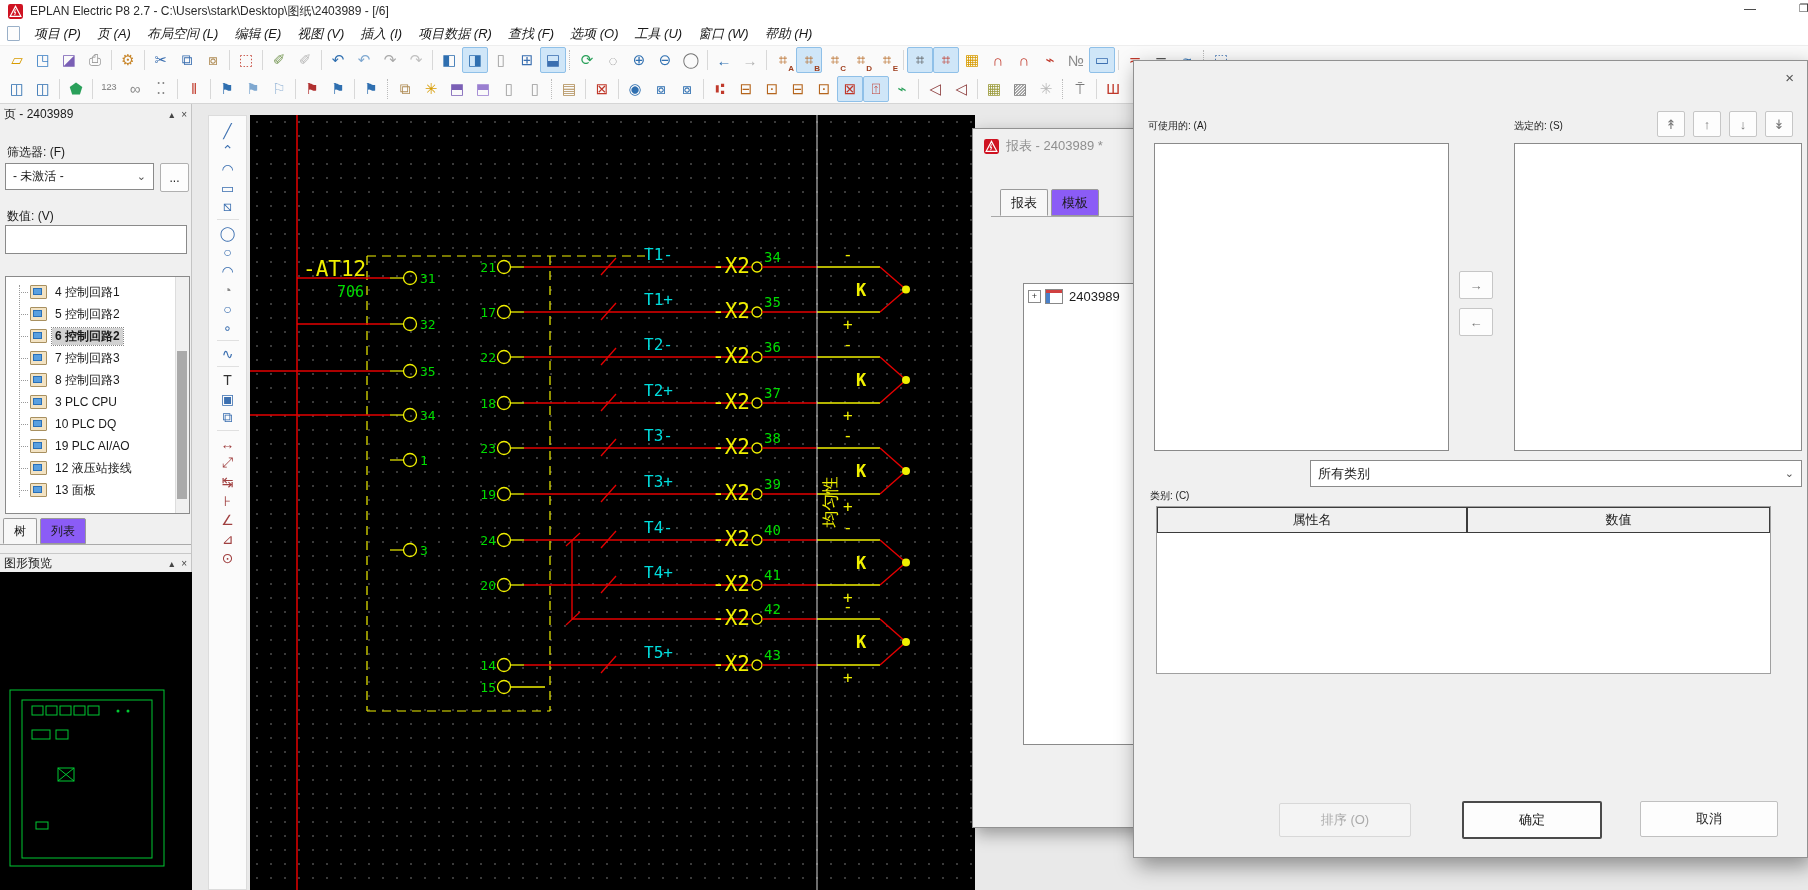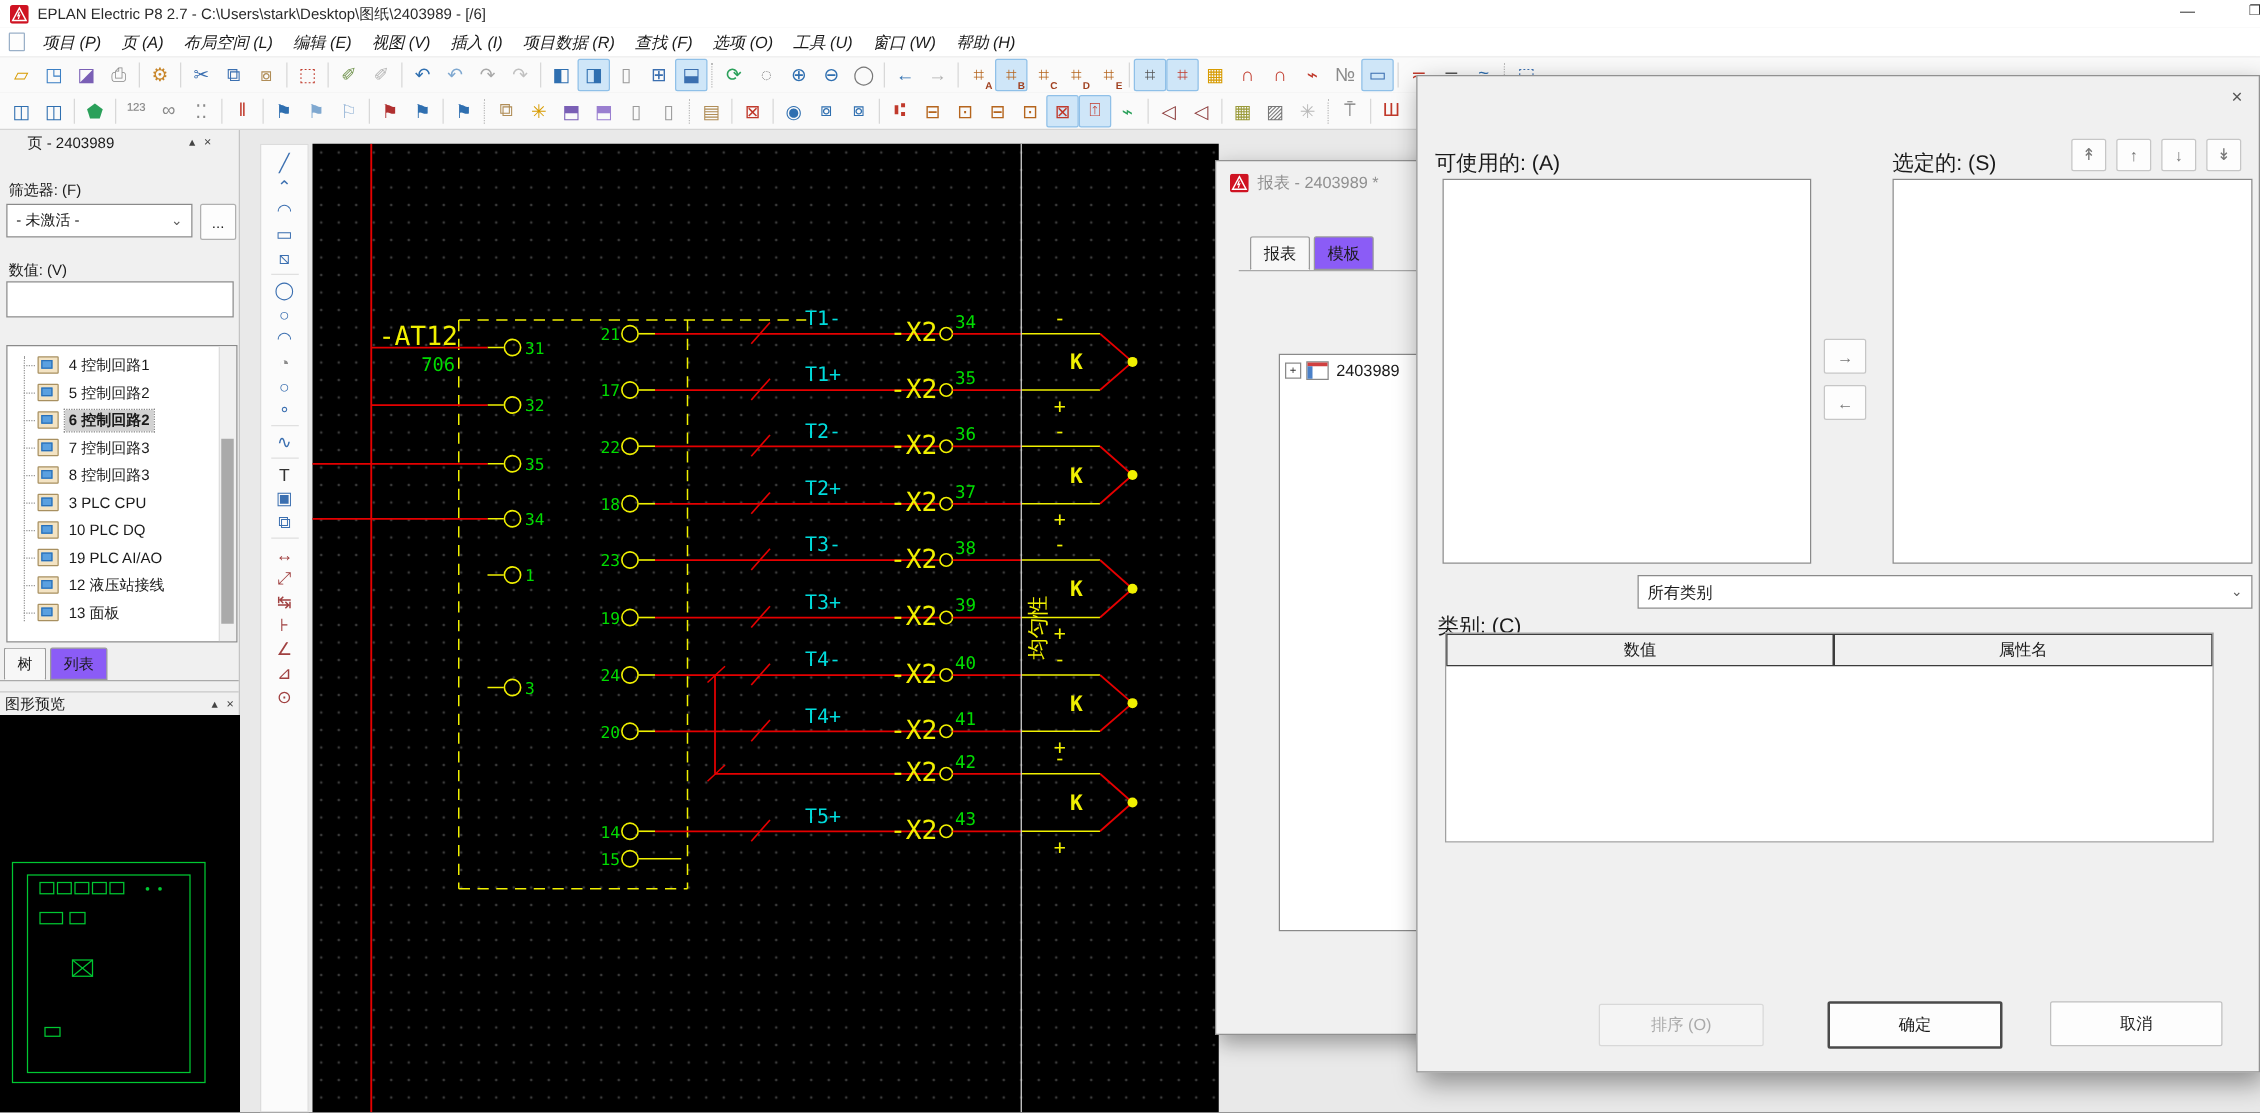--- a/index.html
+++ b/index.html
@@ -24,21 +24,21 @@
   .tb-icon{width:24px;height:24px;display:flex;align-items:center;justify-content:center;font-size:15px;
            position:relative;border:1px solid transparent;border-radius:2px;flex:none;}
   .tb-icon.on{background:#cfe6f8;border-color:#8fc0e8;}
   .tb-icon .sub{position:absolute;right:1px;bottom:-1px;font-size:8px;font-weight:bold;color:#a04020;}
   .tb-sep{width:1px;height:20px;background:#d8d8d8;margin:0 3px;flex:none;}
   .tb-sep.dot{background:transparent;border-left:1px dotted #bbb;}
   
   .left-panel{position:absolute;left:0;top:104px;width:192px;height:786px;background:#f0f0f0;
               border-right:1px solid #c4c4c4;box-sizing:border-box;font-size:12px;}
   .panel-header{position:absolute;left:0;top:0;width:100%;height:20px;display:flex;align-items:center;
-                padding:0 22px;box-sizing:border-box;font-size:12px;}
+                padding:0 4px;box-sizing:border-box;font-size:12px;}
   .hdr-btns{margin-left:auto;display:flex;gap:7px;color:#444;font-size:10px;}
   .lp-filter-label{position:absolute;left:7px;top:40px;}
   .combo{background:#fff;border:1px solid #8a8a8a;display:flex;align-items:center;padding:0 7px;box-sizing:border-box;}
   .combo .chev{margin-left:auto;color:#555;font-size:11px;}
   .lp-combo{position:absolute;left:5px;top:59px;width:149px;height:27px;}
   .lp-browse{position:absolute;left:160px;top:59px;width:27px;height:27px;background:#fdfdfd;border:1px solid #b0b0b0;
              border-radius:2px;display:flex;align-items:center;justify-content:center;}
   .lp-value-label{position:absolute;left:7px;top:104px;}
   .lp-input{position:absolute;left:5px;top:121px;width:182px;height:29px;background:#fff;border:1px solid #8a8a8a;box-sizing:border-box;}
   .lp-tree{position:absolute;left:5px;top:172px;width:185px;height:238px;background:#fff;border:1px solid #8a8a8a;
@@ -79,21 +79,21 @@
   .rd-tabline{position:absolute;left:18px;top:87px;width:390px;border-top:1px solid #a8a8a8;}
   .rd-tree{position:absolute;left:50px;top:154px;width:345px;height:462px;background:#fff;border:1px solid #8a8a8a;padding:5px 4px;box-sizing:border-box;}
   .rd-row{display:flex;align-items:center;font-size:13px;}
   .rd-expander{width:11px;height:11px;border:1px solid #8a8a8a;background:#fff;display:inline-flex;align-items:center;
                justify-content:center;font-size:9px;line-height:9px;color:#333;margin-right:4px;flex:none;}
   .rd-icon{width:16px;height:13px;background:#fff;border:1px solid #888;position:relative;margin-right:6px;flex:none;}
   .rd-icon::before{content:"";position:absolute;left:0;right:0;top:0;height:3px;background:#d04040;}
   .rd-icon::after{content:"";position:absolute;left:0;top:3px;bottom:0;width:4px;background:#4a80c8;}
   .manual-dialog{left:1133px;top:60px;width:675px;height:798px;z-index:10;box-shadow:4px 8px 20px rgba(0,0,0,.4);font-size:13px;}
   .md-close{position:absolute;right:13px;top:8px;color:#555;font-size:15px;}
-  .md-label{position:absolute;font-size:17px;}
+  .md-label{position:absolute;font-size:10px;}
   .md-updown{position:absolute;right:14px;top:50px;display:flex;gap:8px;}
   .md-sq-btn{width:26px;height:24px;border:1px solid #c6c6c6;background:#fdfdfd;color:#777;display:flex;
              align-items:center;justify-content:center;font-size:13px;border-radius:2px;}
   .md-list{position:absolute;background:#fff;border:1px solid #8a8a8a;box-sizing:border-box;}
   .md-transfer{position:absolute;left:325px;top:210px;display:flex;flex-direction:column;gap:9px;}
   .md-transfer .md-sq-btn{width:32px;height:26px;}
   .md-cat-combo{position:absolute;left:176px;top:399px;width:492px;height:27px;}
   .md-table{position:absolute;left:22px;top:445px;width:615px;height:168px;background:#fff;border:1px solid #a0a0a0;box-sizing:border-box;}
   .md-thead{display:flex;height:26px;background:#f0f0f0;border:1px solid #3c3c3c;box-sizing:border-box;}
   .md-th{display:flex;align-items:center;justify-content:center;font-size:13px;box-sizing:border-box;}
@@ -605,22 +605,22 @@
     </div>
 
     <div class="md-label" style="left:16px;top:428px">类别: (C)</div>
     <div class="combo md-cat-combo">
       <span>所有类别</span>
       <span class="chev">⌄</span>
     </div>
 
     <div class="md-table">
       <div class="md-thead">
+        <div class="md-th">属性名</div>
         <div class="md-th">数值</div>
-        <div class="md-th">属性名</div>
       </div>
     </div>
 
     <div class="md-btn disabled" style="left:145px;top:742px;width:130px;height:32px">排序 (O)</div>
     <div class="md-btn default" style="left:328px;top:740px;width:136px;height:34px">确定</div>
     <div class="md-btn" style="left:506px;top:740px;width:136px;height:34px">取消</div>
   </div>
 
 </div>
 

